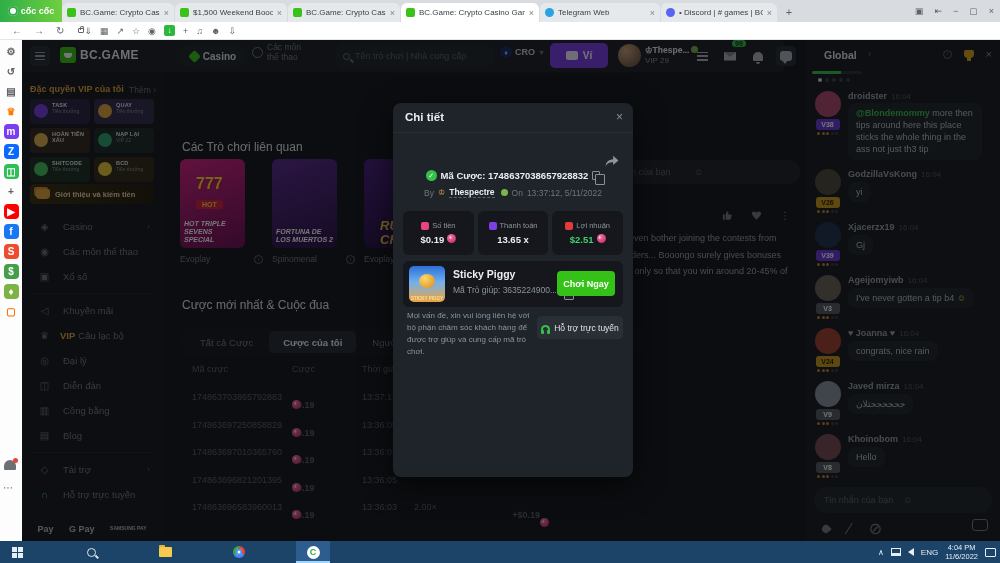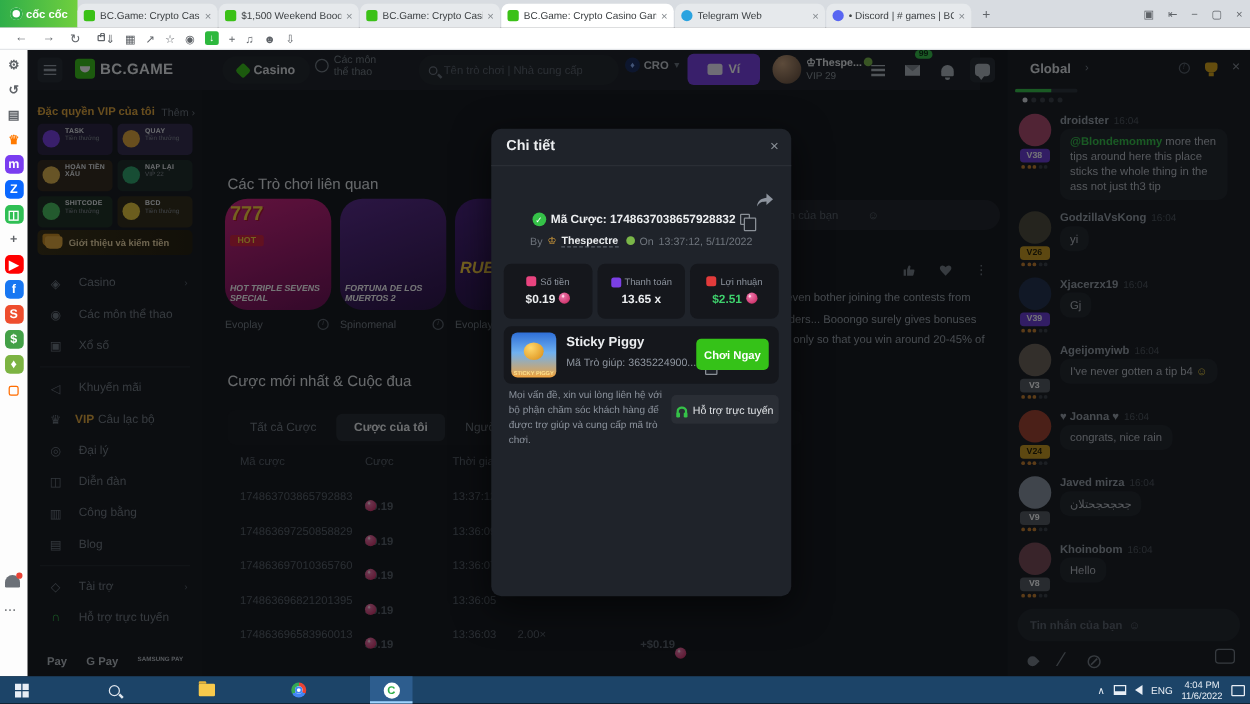--- a/index.html
+++ b/index.html
@@ -98,21 +98,21 @@
   .mglyph{width:13px;text-align:center;font-size:10px;}
   .mchev{position:absolute;right:12px;font-size:8px;color:#5b626b;}
   .vipgold{color:#e3a63a;font-weight:bold;margin-right:3px;}
   .pays{position:absolute;left:0;top:452px;width:140px;display:flex;align-items:center;justify-content:space-evenly;}
   .pays span{color:#b9bec4;font-weight:bold;font-size:9px;}
   .pays .sams{font-size:5px;line-height:1.1;text-align:center;text-transform:uppercase;}
 
   
   .main{position:absolute;left:140px;top:32px;width:644px;height:469px;}
   .secTitle{position:absolute;left:20px;color:#dfe2e5;font-size:12px;font-weight:normal;}
-  .gcard{position:absolute;width:85px;height:89px;border-radius:18px;overflow:hidden;padding:4px;}
+  .gcard{position:absolute;width:65px;height:89px;border-radius:6px;overflow:hidden;padding:16px;}
   .gtitle{position:absolute;left:4px;right:4px;bottom:4px;color:#fff;font-size:7px;font-weight:bold;font-style:italic;line-height:1.15;text-transform:uppercase;}
   .provider{position:absolute;width:83px;display:flex;align-items:center;justify-content:space-between;color:#767d85;font-size:8.5px;}
   .info{width:9px;height:9px;border:1px solid #5b626b;border-radius:50%;color:#5b626b;font-size:6px;display:flex;align-items:center;justify-content:center;font-style:italic;}
   .sevens{color:#ffd23e;font-size:16px;font-weight:bold;text-shadow:1px 1px 0 #b0152f;}
   .hotbadge{display:inline-block;background:#d61f3e;color:#ffd23e;font-size:7px;font-weight:bold;padding:1px 6px;border-radius:2px;}
   .bigyellow{color:#ffd23e;font-size:13px;font-weight:bold;font-style:italic;line-height:1.1;}
   .cmtinput{position:absolute;left:426px;top:88px;width:212px;height:24px;background:#202329;border-radius:12px;display:flex;align-items:center;padding:0 10px;}
   .cmtinput span{color:#5b626b;font-size:9px;flex:1;}
   .smiley{color:#6c737c;font-size:10px;}
   .cmticons{position:absolute;top:138px;display:flex;gap:18px;align-items:center;color:#767d85;}
@@ -157,21 +157,21 @@
   .vbadge[data-tier="gray"]{background:#55595f;}
   .pips{display:flex;gap:1.5px;}
   .pips i{width:3px;height:3px;border-radius:50%;background:#3a3f46;}
   .pips i:nth-child(-n+3){background:#c77f2e;}
   .mbody{flex:1;min-width:0;}
   .mhead{font-size:9px;color:#9aa1a9;font-weight:bold;margin-bottom:2px;}
   .mtime{color:#50565d;font-weight:normal;font-size:8px;margin-left:4px;}
   .bubble{display:inline-block;background:#23262c;border-radius:8px;padding:4px 8px;font-size:9px;color:#b9bec4;line-height:1.35;max-width:134px;}
   .mention{color:#35c148;font-weight:bold;}
   .memoji{color:#e3c63a;}
-  .chatinput{position:absolute;left:8px;top:447px;width:178px;height:26px;background:#23262c;border-radius:13px;display:flex;align-items:center;padding:0 10px;font-weight:bold;}
+  .chatinput{position:absolute;left:8px;top:447px;width:178px;height:26px;background:#23262c;border-radius:13px;display:flex;align-items:center;padding:0 10px;}
   .chatinput span{flex:1;color:#5b626b;font-size:9px;}
   .chtools{position:absolute;left:0;top:479px;width:194px;display:flex;align-items:center;gap:18px;padding:0 16px;color:#767d85;}
   .drop{width:8px;height:8px;background:#767d85;border-radius:50% 0 50% 50%;transform:rotate(45deg);}
   .sendbox{position:absolute;right:12px;top:479px;width:16px;height:12px;border:1.5px solid #767d85;border-radius:3px;}
 
   
   .dim{position:absolute;left:22px;top:40px;width:978px;height:501px;background:rgba(3,5,8,.55);z-index:40;}
   .modal{position:absolute;left:393px;top:103px;width:240px;height:374px;background:#1f232a;border-radius:8px;z-index:50;box-shadow:0 8px 30px rgba(0,0,0,.6);}
   .mdlhead{position:absolute;left:0;top:0;width:240px;height:30px;border-bottom:1px solid #2a2e35;}
   .mdltitle{position:absolute;left:12px;top:8px;color:#eceef0;font-size:11.5px;font-weight:bold;}

